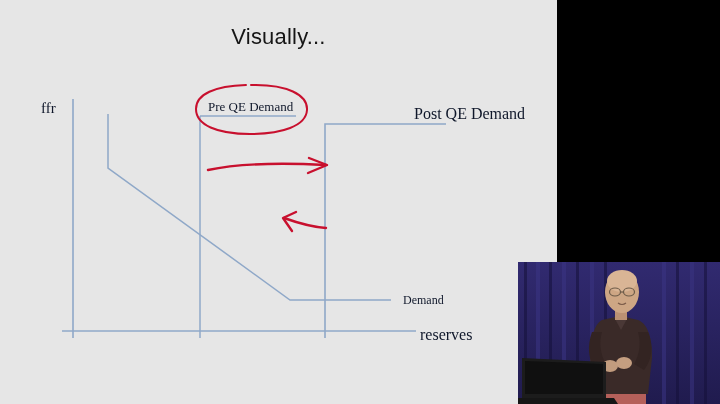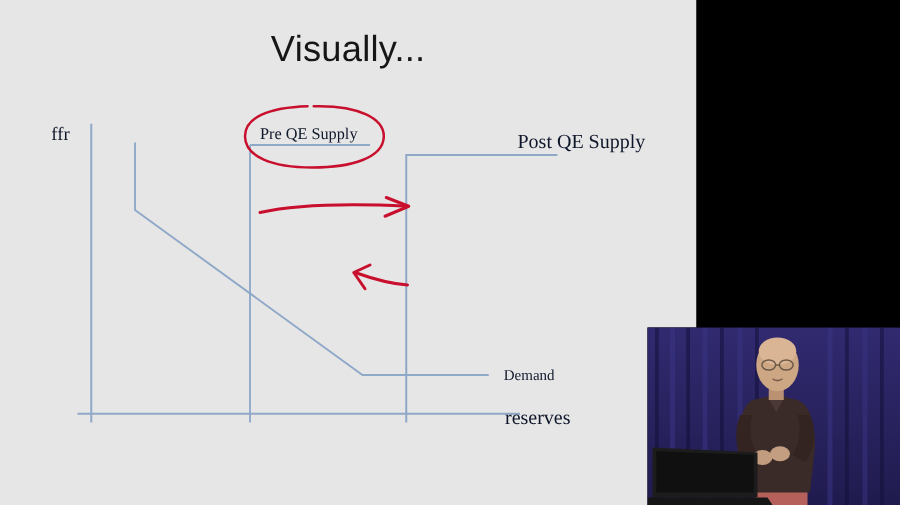--- a/index.html
+++ b/index.html
@@ -43,21 +43,21 @@
     background: #000000;
   }
   
   #slide-title {
     position: absolute;
     left: 0;
     top: 24px;
     width: 557px;
     text-align: center;
     font-family: "Liberation Sans", sans-serif;
-    font-size: 29px;
+    font-size: 22px;
     font-weight: 400;
     color: #161616;
     letter-spacing: 0.2px;
   }
   
   #chart-svg {
     position: absolute;
     left: 0;
     top: 0;
     width: 557px;
@@ -67,21 +67,21 @@
   .chart-label {
     position: absolute;
     font-family: "Liberation Serif", serif;
     color: #0f172a;
     white-space: nowrap;
   }
   #label-ffr      { left: 41px;  top: 100px; font-size: 15px; }
   #label-pre-qe   { left: 208px; top: 99px;  font-size: 13px; }
   #label-post-qe  { left: 414px; top: 105px; font-size: 16px; }
   #label-demand   { left: 403px; top: 293px; font-size: 12px; }
-  #label-reserves { left: 404px; top: 326px; font-size: 16px; text-align: center; }
+  #label-reserves { left: 420px; top: 326px; font-size: 16px; text-align: center; }
 
   
   #video-inset {
     position: absolute;
     left: 518px;
     top: 262px;
     width: 202px;
     height: 142px;
     overflow: hidden;
     background: #221f4d;
@@ -133,23 +133,23 @@
       </g>
 
       <g>
         <path d="M 326 228 C 312 227, 298 223, 284 218" fill="none" stroke="#c8102e" stroke-width="2.4" stroke-linecap="round"></path>
         <path d="M 296 212 L 283 218 L 292 231" fill="none" stroke="#c8102e" stroke-width="2.4" stroke-linecap="round" stroke-linejoin="round"></path>
       </g>
     </svg>
 
     <div class="chart-label" id="label-ffr">ffr</div>
 
-    <div class="chart-label" id="label-pre-qe">Pre QE Supply</div>
-
-    <div class="chart-label" id="label-post-qe">Post QE Supply</div>
+    <div class="chart-label" id="label-pre-qe">Pre QE Demand</div>
+
+    <div class="chart-label" id="label-post-qe">Post QE Demand</div>
 
     <div class="chart-label" id="label-demand">Demand</div>
 
     <div class="chart-label" id="label-reserves">reserves</div>
   </div>
 
   <div id="black-lower"></div>
 
   <div id="video-inset">
     <svg id="video-svg" viewBox="0 0 202 142">

